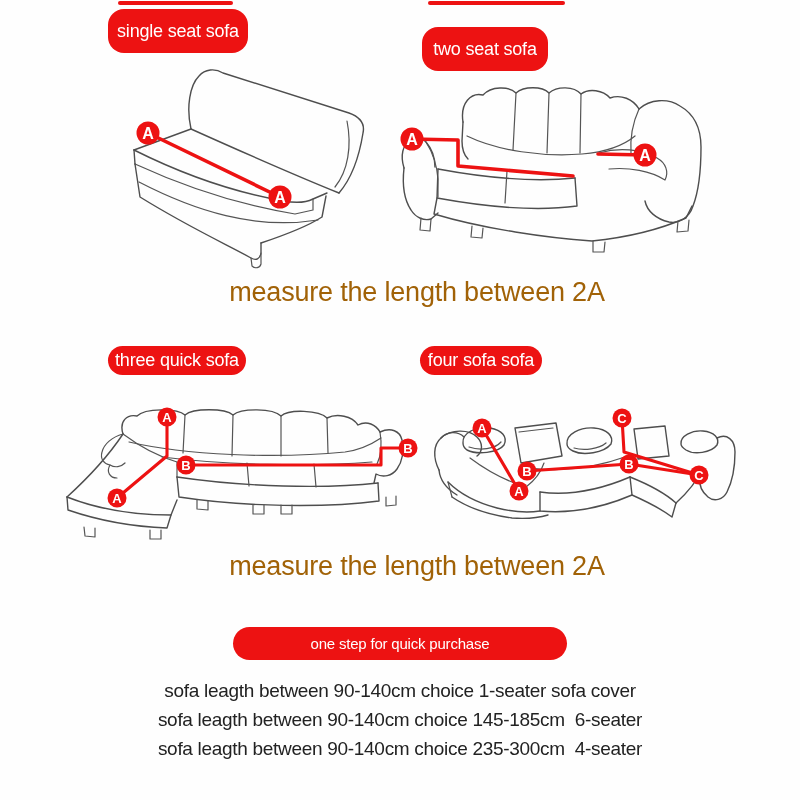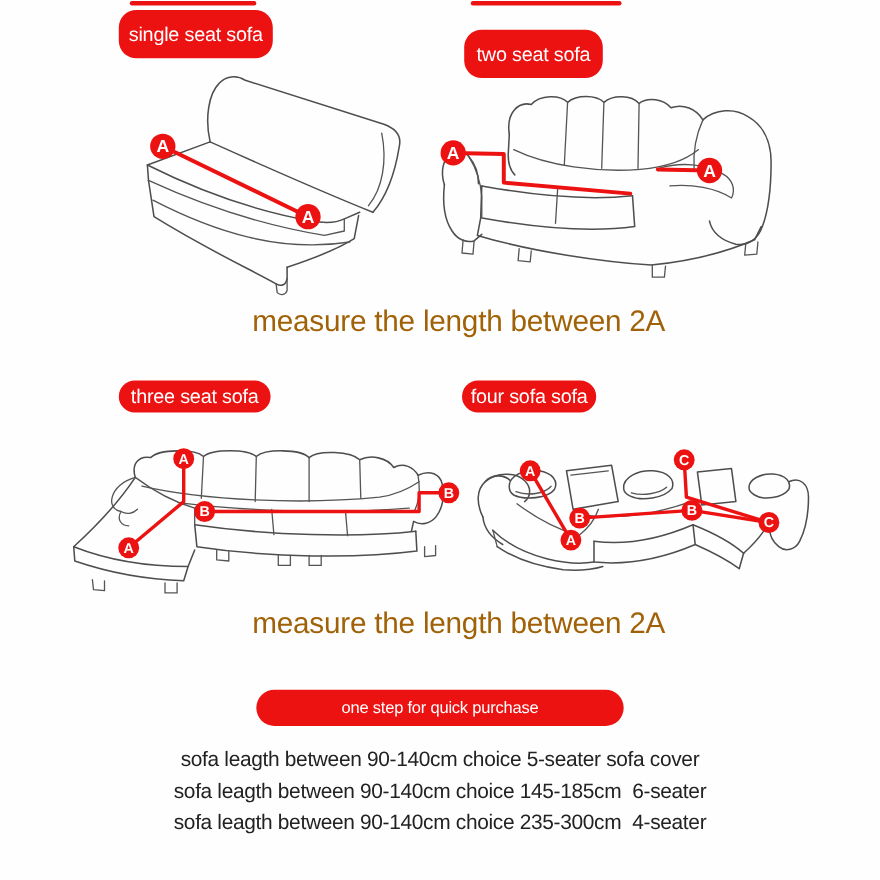--- a/index.html
+++ b/index.html
@@ -119,21 +119,21 @@
       <text class="m-letter m-letter-lg" x="412" y="144.5">A</text>
     </g>
     <g>
       <circle class="m-circle" cx="645" cy="155" r="11.5"></circle>
       <text class="m-letter m-letter-lg" x="645" y="160.5">A</text>
     </g>
   </svg>
 
   <div class="caption caption-top">measure the length between 2A</div>
 
-  <div class="pill pill-three">three seat sofa</div>
+  <div class="pill pill-three">three quick sofa</div>
   <div class="pill pill-four">four sofa sofa</div>
 
   <svg class="diagram svg-three" viewBox="25 388 410 152">
     <g>
       <path class="sketch" d="M123,434 C119,421 127,414 137,416 C145,408 177,408 185,415 C193,408 225,408 233,415 C241,408 273,408 281,416 C289,409 319,410 327,418 C337,413 352,416 358,425 C367,420 376,425 380,432"></path>
       <path class="sketch-thin" d="M129,442 C185,455 275,459 345,452 C360,450 372,444 381,438"></path>
       <path class="sketch-thin" d="M185,415 L183,453"></path>
       <path class="sketch-thin" d="M233,415 L232,456"></path>
       <path class="sketch-thin" d="M281,416 L281,456"></path>
       <path class="sketch-thin" d="M327,418 L328,453"></path>
@@ -232,18 +232,18 @@
       <circle class="m-circle" cx="699" cy="475" r="9.5"></circle>
       <text class="m-letter m-letter-sm" x="699" y="479.5">C</text>
     </g>
   </svg>
 
   <div class="caption caption-mid">measure the length between 2A</div>
 
   <div class="banner">one step for quick purchase</div>
 
   <div class="sizes">
-    <div class="size-line">sofa leagth between 90-140cm choice 5-seater sofa cover</div>
+    <div class="size-line">sofa leagth between 90-140cm choice 1-seater sofa cover</div>
     <div class="size-line">sofa leagth between 90-140cm choice 145-185cm  6-seater</div>
     <div class="size-line">sofa leagth between 90-140cm choice 235-300cm  4-seater</div>
   </div>
 
 </div>
 
 </body></html>

